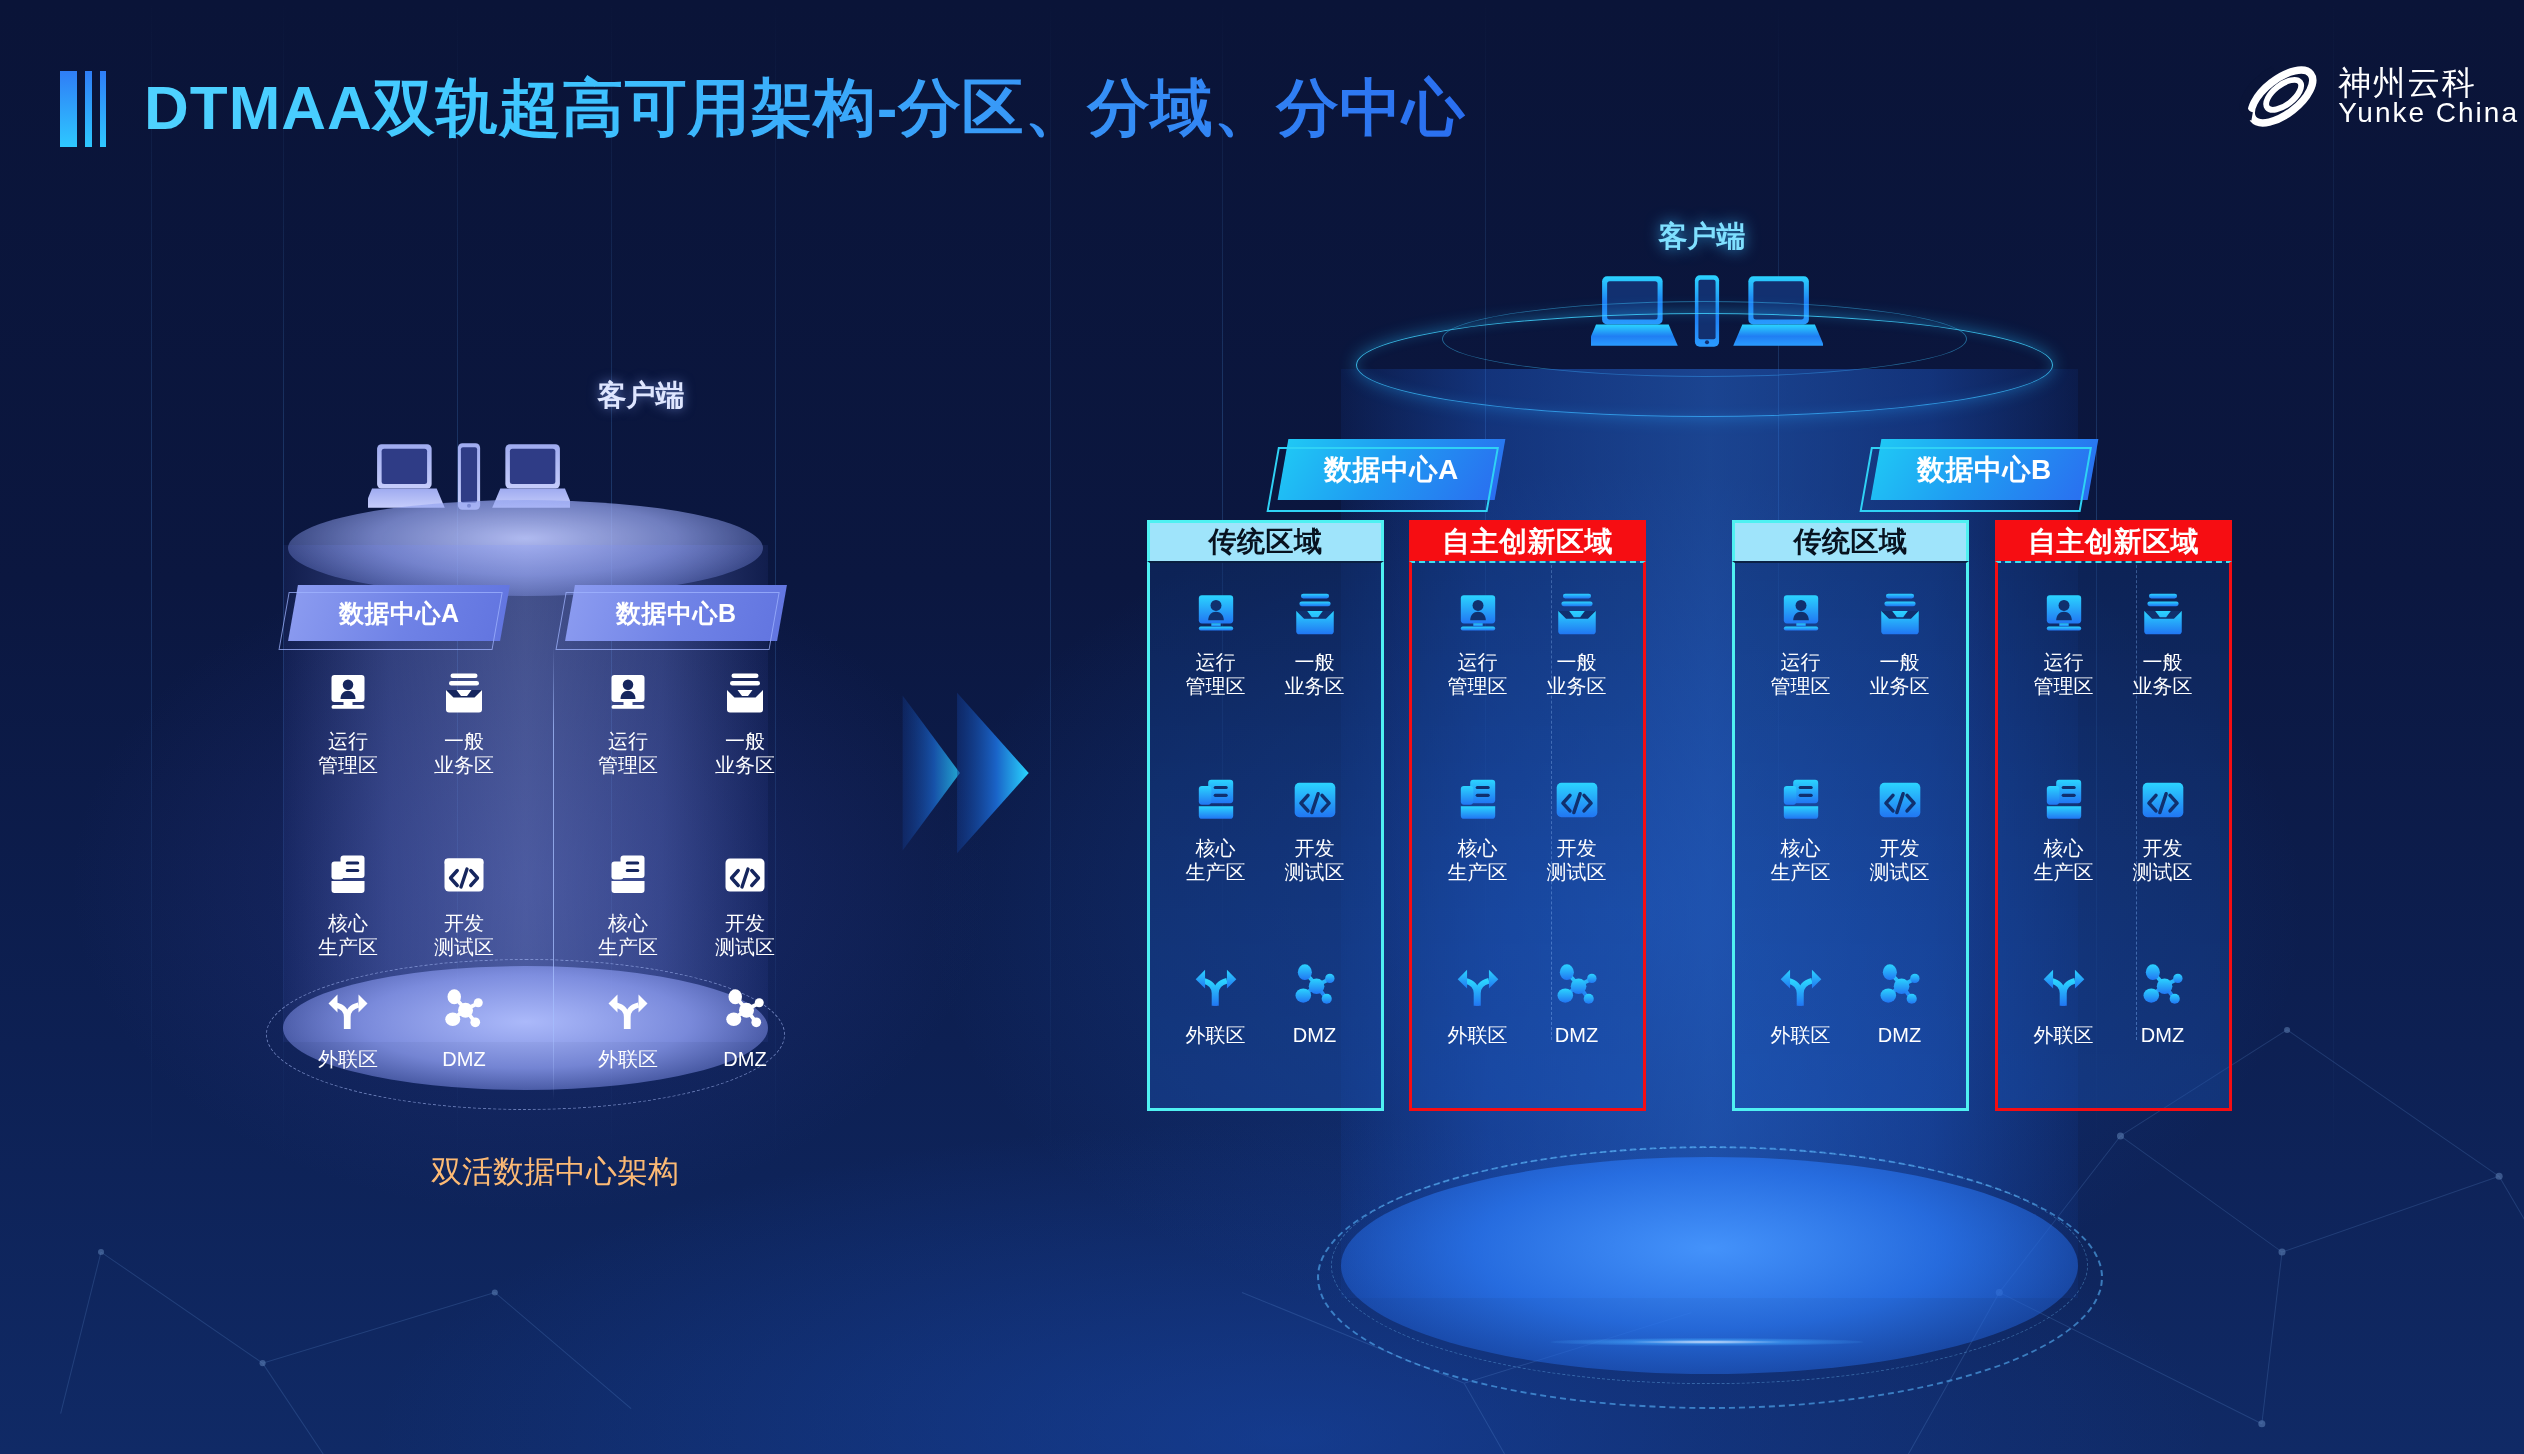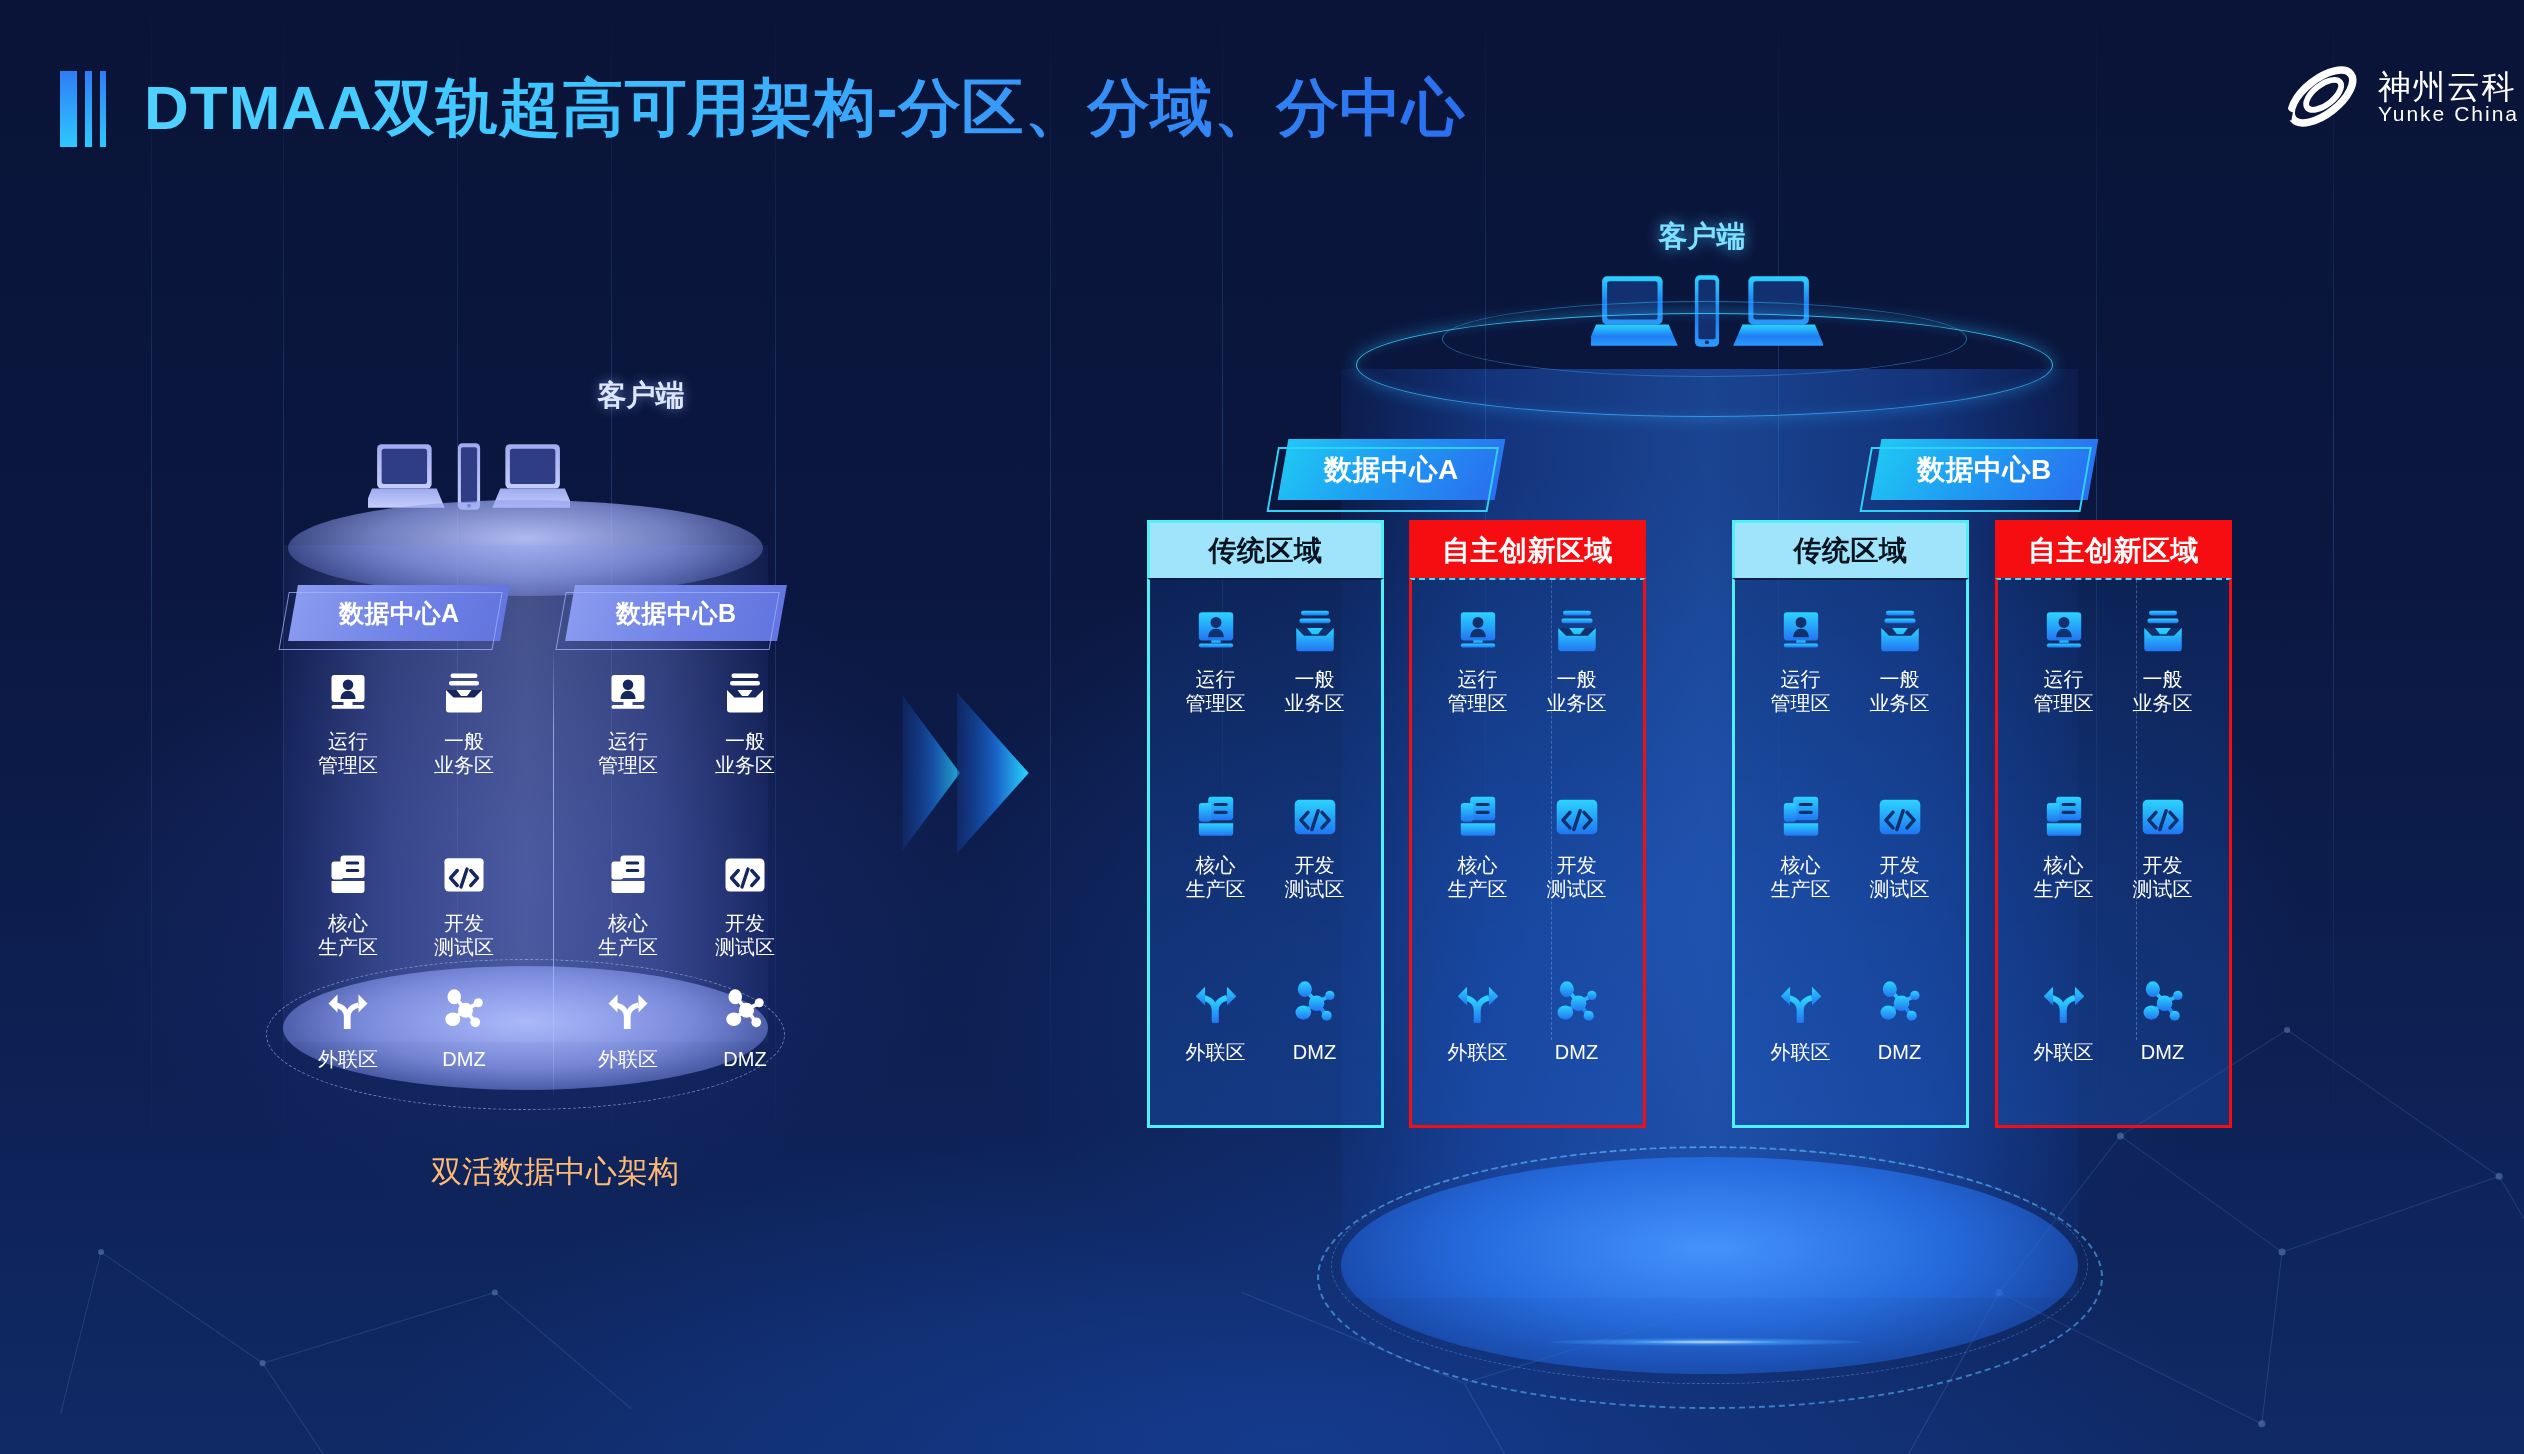--- a/index.html
+++ b/index.html
@@ -31,21 +31,21 @@
   .page-title { position:absolute; left:144px; top:66px;
                 font-size:62px; font-weight:bold; letter-spacing:1px;
                 white-space:nowrap;
                 background:linear-gradient(90deg,#4fd2ff 0%, #3ec6ff 30%, #3795f7 68%, #2a6ef0 100%);
                 -webkit-background-clip:text; background-clip:text; color:transparent; }
 
   .logo { position:absolute; right:66px; top:55px; display:flex; align-items:center; gap:13px; }
   .logo-mark { width:86px; height:83px; }
   .logo-text { color:#fff; line-height:1; }
   .logo-cn { font-size:33px; letter-spacing:1.5px; font-weight:500; }
-  .logo-en { font-size:21px; letter-spacing:2px; }
+  .logo-en { font-size:28px; letter-spacing:2px; }
 
   
   .client-label { position:absolute; font-weight:bold; white-space:nowrap; }
 
   
   .left-wrap { position:absolute; left:217px; top:333px; width:677px; height:889px; }
   .l-client-label { left:424px; top:43px; transform:translateX(-50%);
                     font-size:29px; color:#dfe6ff; text-shadow:0 0 12px rgba(140,170,255,.6); }
   .l-devices { position:absolute; left:151px; top:96px; width:202px; height:101px; }
   .l-plate { position:absolute; left:71px; top:167px; width:475px; height:96px;
@@ -104,21 +104,21 @@
                  border-radius:50%; border:1px dashed rgba(120,200,255,.35); }
 
   .dc-banner-r { position:absolute; height:61px; display:flex; align-items:center; justify-content:center;
                  transform:skewX(-10deg);
                  background:linear-gradient(115deg,#1fc8f5 0%, #1f9cf2 45%, #2a6ef0 100%); }
   .dc-banner-r span { transform:skewX(10deg); color:#fff; font-size:28px; font-weight:bold; white-space:nowrap; letter-spacing:0.5px; }
   .dc-banner-r::after { content:""; position:absolute; left:-9px; top:8px; width:100%; height:100%;
                         border:2px solid #2fd2f5; z-index:-1; }
 
   .panel { position:absolute; width:237px; }
-  .panel .phead { height:58px; display:flex; align-items:center; justify-content:center;
+  .panel .phead { height:41px; display:flex; align-items:center; justify-content:center;
                   font-size:28px; font-weight:bold; letter-spacing:0.5px; white-space:nowrap; }
   .panel.trad .phead { background:#9fe4fb; color:#07121f; border:3px solid #4ff1f2; border-bottom:none; }
   .panel.inno .phead { background:#f60d12; color:#ffffff; border:3px solid #f60d12; border-bottom:none; }
   .panel .pbody { position:relative; height:550px; }
   .panel.trad .pbody { border:3px solid #4ff1f2; border-top:2.5px solid rgba(10,30,60,.9);
                        background:linear-gradient(180deg, rgba(16,52,118,.42) 0%, rgba(28,86,185,.36) 100%); }
   .panel.inno .pbody { border:3px solid #f60d12; border-top:2.5px dashed #3fe0f0;
                        background:linear-gradient(180deg, rgba(16,52,118,.42) 0%, rgba(28,86,185,.36) 100%); }
 
   .pzone { position:absolute; width:109px; text-align:center; }

